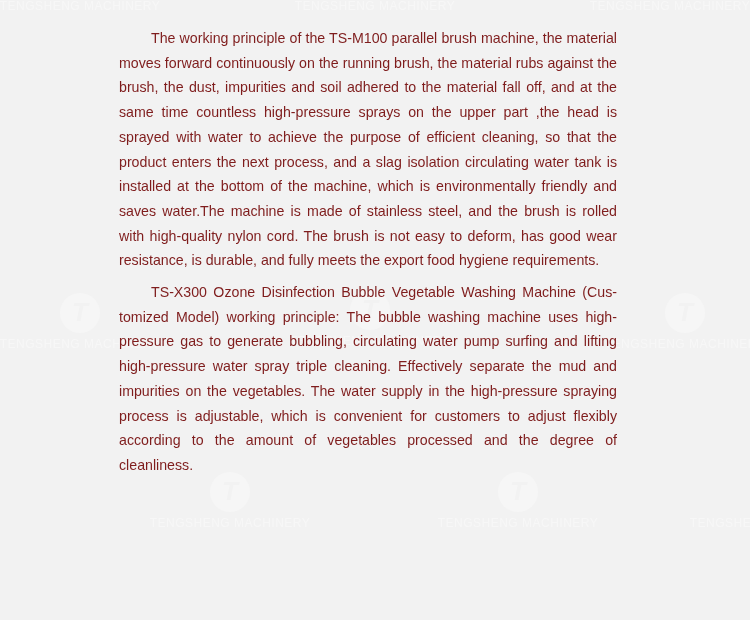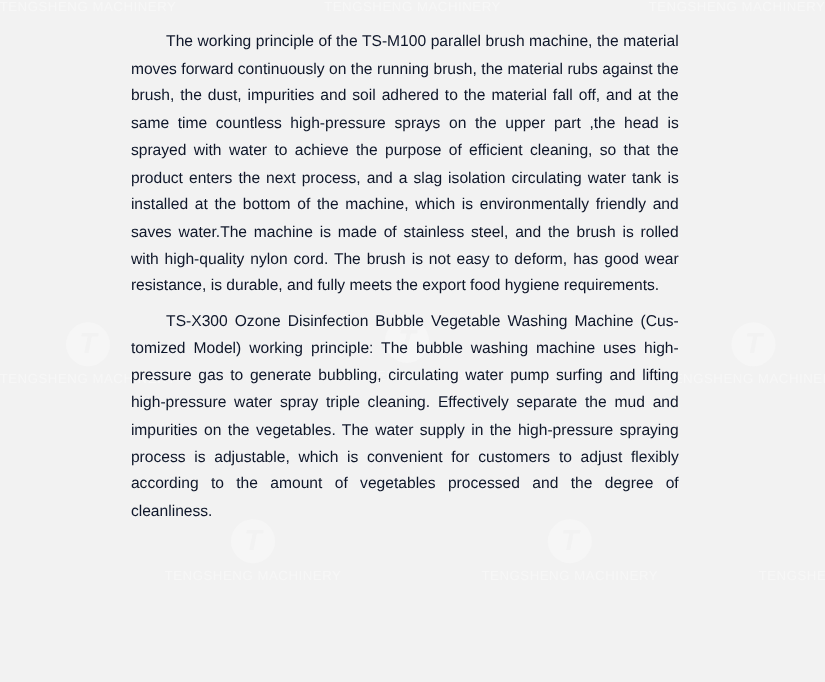--- a/index.html
+++ b/index.html
@@ -47,21 +47,21 @@
       font-size: 12px;
       letter-spacing: 0.5px;
       color: #f7f7f7;
       white-space: nowrap;
     }
     .content {
       position: absolute;
       left: 119px;
       top: 26px;
       width: 498px;
-      color: #0f172a;
+      color: #7f1d1d;
       font-size: 14.2px;
       line-height: 24.7px;
       text-align: justify;
       hyphens: manual;
     }
     .content p {
       margin: 0 0 7px 0;
       text-indent: 32px;
     }
   </style>

